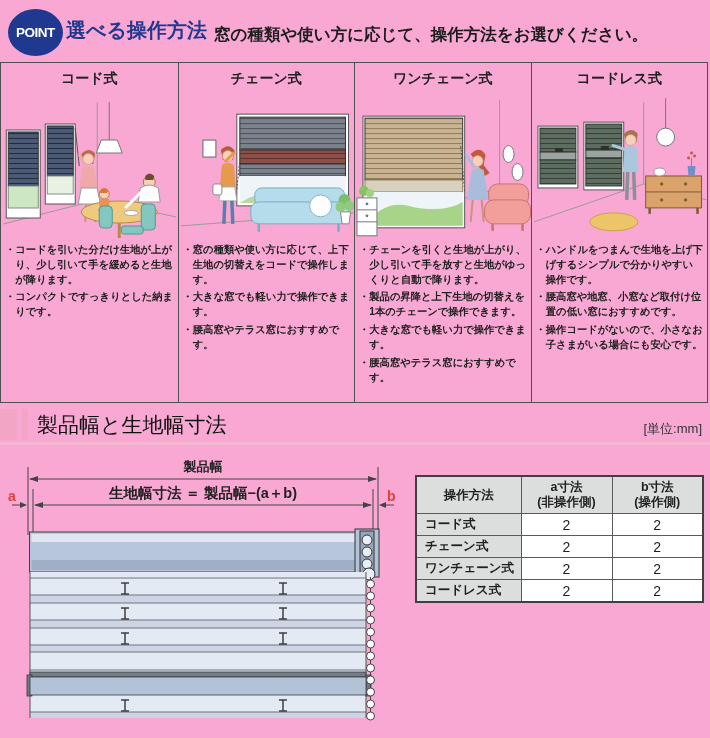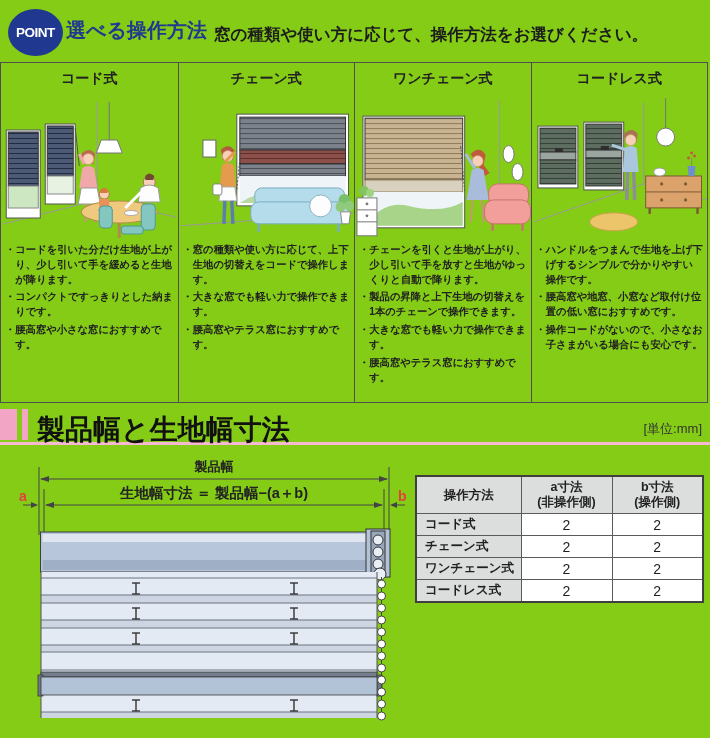--- a/index.html
+++ b/index.html
@@ -1,16 +1,16 @@
 <!DOCTYPE html>
 <html><head>
 <meta charset="utf-8">
 <style>
   html,body{margin:0;padding:0;background:#fff;}
-  .page{position:relative;width:710px;height:738px;background:#84cc16;overflow:hidden;
+  .page{position:relative;width:710px;height:738px;background:#f9a8d4;overflow:hidden;
         font-family:"Liberation Sans","DejaVu Sans",sans-serif;color:#1f1f1f;}
   svg text{font-family:"Liberation Sans","DejaVu Sans",sans-serif;}
 
   
   .point-badge{position:absolute;left:8px;top:9px;width:55px;height:47px;border-radius:50%;
       background:#20388f;color:#fff;display:flex;align-items:center;justify-content:center;
       font-size:13.5px;font-weight:bold;letter-spacing:-0.5px;}
   .header-title{position:absolute;left:66px;top:17px;font-size:20px;font-weight:800;color:#20388f;}
   .header-desc{position:absolute;left:214px;top:24px;font-size:16.5px;font-weight:700;color:#1c1c1c;}
 
@@ -24,25 +24,25 @@
   .method-illustration svg{width:100%;height:100%;display:block;}
   .method-bullets{margin:2px 4px 0 4px;padding:0;list-style:none;font-size:10.3px;
       line-height:1.44;color:#202020;font-weight:700;}
   .method-bullets li{padding-left:1em;text-indent:-1em;margin-bottom:3px;}
 
   
   .section-heading{position:absolute;left:0;top:409px;width:710px;height:33px;
       border-bottom:3px solid #f6b9d1;}
   .deco-bar-wide{position:absolute;left:0;top:0;width:17px;height:31px;background:#f3a5c5;}
   .deco-bar-thin{position:absolute;left:22px;top:0;width:6px;height:31px;background:#f3a5c5;}
-  .section-title{position:absolute;left:37px;top:2px;font-size:28px;font-weight:700;color:#111;}
+  .section-title{position:absolute;left:37px;top:2px;font-size:21px;font-weight:400;color:#111;}
   .unit-note{position:absolute;right:8px;bottom:4px;font-size:13px;color:#333;}
 
   
-  .diagram{position:absolute;left:11px;top:445px;width:412px;height:293px;}
+  .diagram{position:absolute;left:0;top:445px;width:412px;height:293px;}
 
   
   .dim-table{position:absolute;left:415px;top:475px;border-collapse:collapse;
       border:2px solid #3f3f3f;table-layout:fixed;}
   .dim-table th,.dim-table td{border:1px solid #5a5a5a;text-align:center;padding:0;}
   .dim-table th{background:#dcdddd;height:36px;font-size:12.5px;font-weight:600;
       vertical-align:middle;line-height:1.2;}
   .dim-table th span{display:block;}
   .dim-table td{height:21px;font-size:14px;background:#fff;}
   .dim-table td.method-cell{background:#dcdddd;text-align:left;padding-left:8px;
@@ -132,21 +132,20 @@
             <path d="M98,111 h10 v9 h-10 z" fill="#e8925a"></path>
           </g>
           <rect x="98" y="118" width="13" height="22" rx="4" fill="#84c7c0" stroke="#4f9a93"></rect>
           <rect x="140" y="116" width="14" height="26" rx="4" fill="#84c7c0" stroke="#4f9a93"></rect>
           <rect x="120" y="138" width="22" height="8" rx="3" fill="#84c7c0" stroke="#4f9a93"></rect>
         </svg>
       </div>
       <ul class="method-bullets">
           <li>・コードを引いた分だけ生地が上がり、少し引いて手を緩めると生地が降ります。</li>
           <li>・コンパクトですっきりとした納まりです。</li>
-          <li>・腰高窓や小さな窓におすすめです。</li>
         </ul>
     </div>
 
     <div class="method-col">
       <div class="method-title">チェーン式</div>
       <div class="method-illustration">
         <svg viewBox="0 0 176 153">
           <line x1="2" y1="138" x2="175" y2="125" stroke="#9a9a9a"></line>
           <rect x="24" y="52" width="13" height="17" fill="#fff" stroke="#666"></rect>
           <g>

